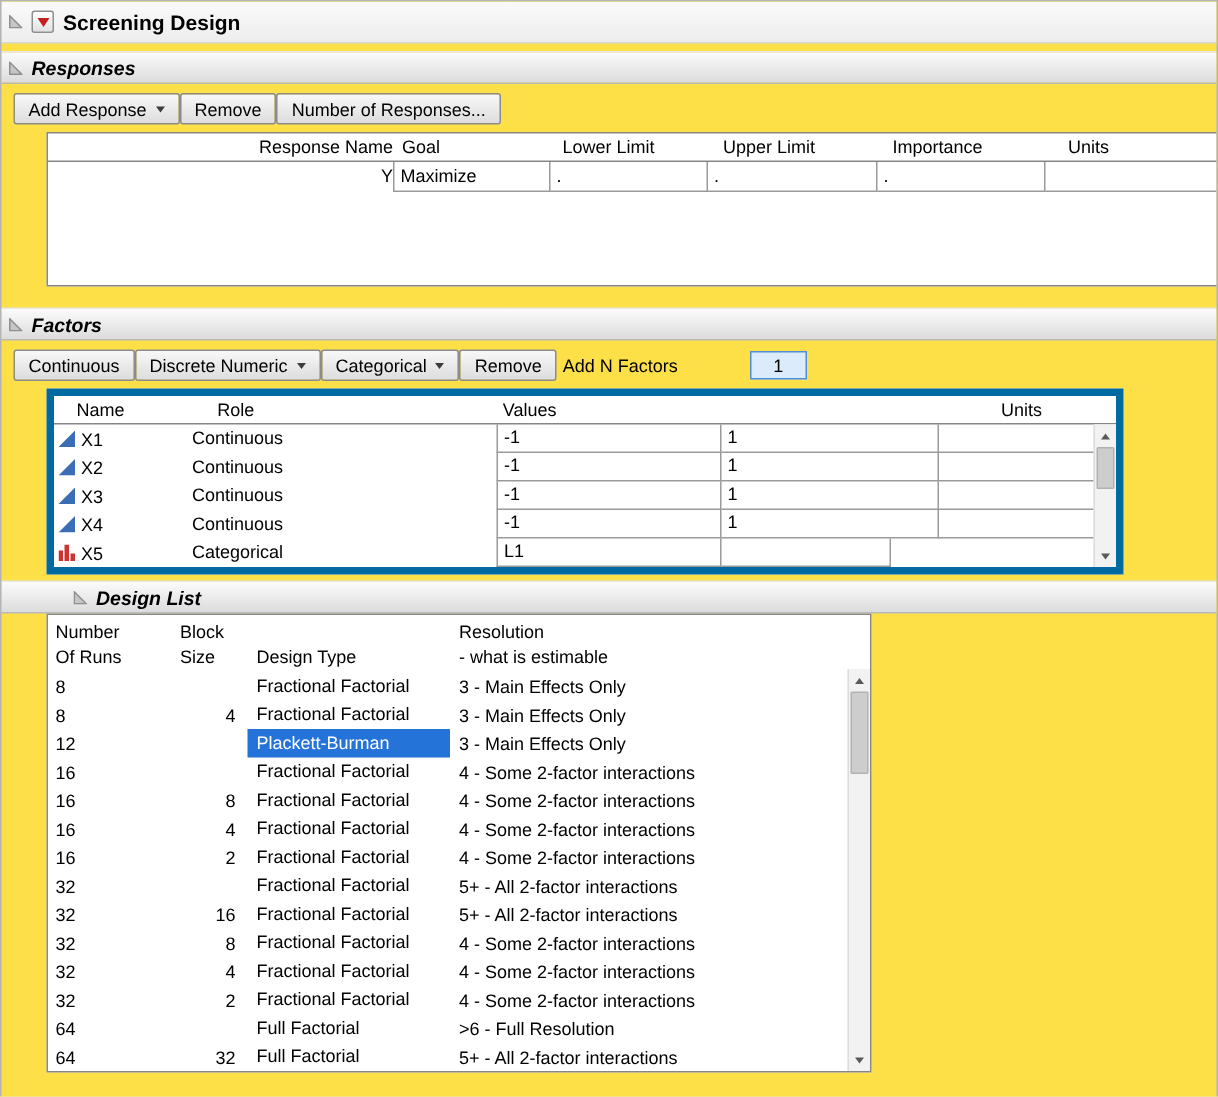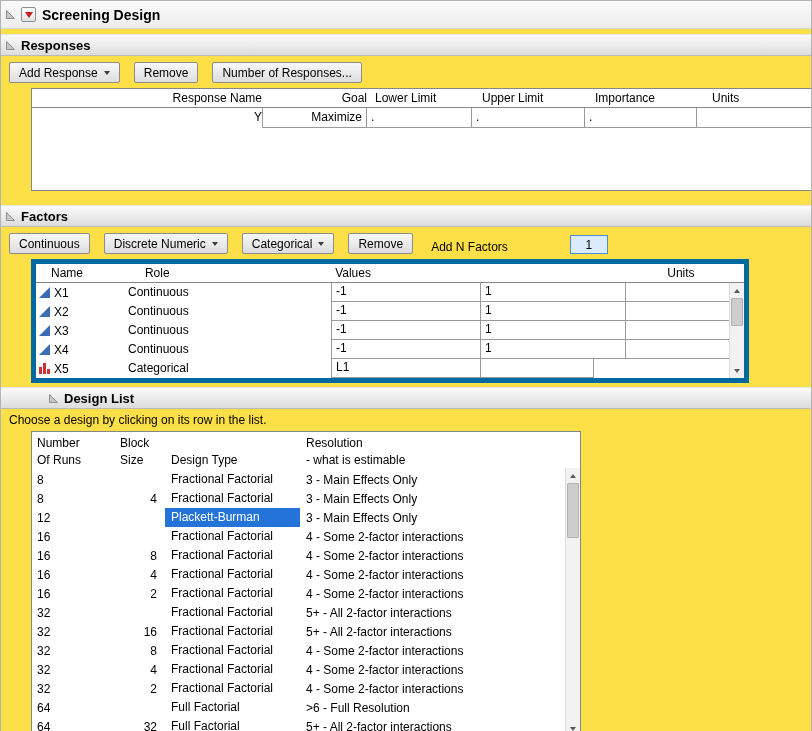--- a/index.html
+++ b/index.html
@@ -24,43 +24,43 @@
     width:15px; height:15px; flex:0 0 auto;
     background:linear-gradient(#ffffff,#e2e2e2); border:1px solid #8f8f8f; border-radius:2px;
     display:flex; align-items:center; justify-content:center;
   }
   .red-tri { width:0;height:0;border-left:4px solid transparent;border-right:4px solid transparent;border-top:6px solid #c41e1e; }
   .secbar {
     height:22px; display:flex; align-items:center; gap:6px; padding:0 5px; margin-top:0;
     background:linear-gradient(#fbfbfb,#dcdcdc);
     border-top:1px solid #e6e6e6; border-bottom:1px solid #b9b9b9;
   }
-  .sec-title { font-size:13px; font-weight:bold; }
+  .sec-title { font-size:13px; font-weight:bold;font-style:italic; }
   .disc-icon { display:inline-flex; flex:0 0 auto; }
 
   
-  .btnrow { display:flex; align-items:flex-end; gap:14px; margin:6px 0 5px 8px; height:21px; }
+  .btnrow { display:flex; align-items:center; gap:0; margin:6px 0 5px 8px; height:21px; }
   .btn {
     height:21px; padding:0 9px;
     background:linear-gradient(#f8f8f8,#dddddd);
     border:1px solid #8c8c8c; border-radius:2px;
     display:inline-flex; align-items:center; gap:6px; white-space:nowrap; cursor:default;
   }
   .dd-arrow { width:0;height:0;border-left:3px solid transparent;border-right:3px solid transparent;border-top:4px solid #3c3c3c; }
   .nfactors-label { margin-left:4px; }
   .nfactors-input {
     margin-left:48px; width:38px; height:19px; border:1px solid #4a90d9;
     background:#dcebfb; text-align:center; font:inherit; padding:0; outline:none;
   }
 
   
   .rtable { margin-left:30px; width:781px; background:#fff; border:1px solid #868686; }
   .rt-head { display:flex; height:19px; align-items:center; border-bottom:1px solid #868686; }
   .hc { white-space:nowrap; overflow:hidden; }
-  .rc1 { width:230px;text-align:right; } .rc2 { width:105px;text-align:right; } .rc3 { width:105px; }
+  .rc1 { width:230px;text-align:right; } .rc2 { width:105px; } .rc3 { width:105px; }
   .rc4 { width:113px; } .rc5 { width:112px; } .rc6 { flex:1; }
   .rt-head .rc1 { padding-left:30px; } .rt-head .rc2 { padding-left:6px; }
   .rt-head .rc3 { padding-left:8px; }  .rt-head .rc4 { padding-left:10px; }
   .rt-head .rc5 { padding-left:10px; } .rt-head .rc6 { padding-left:15px; }
   .rt-row { display:flex; height:20px; }
   .rt-row .rc1 { padding-left:4px; line-height:19px; }
   .ecell { border-right:1px solid #9a9a9a; border-bottom:1px solid #9a9a9a; padding:0 4px; line-height:18px; white-space:nowrap; overflow:hidden; }
   .ecell.first { border-left:1px solid #9a9a9a; }
   .rt-space { height:62px; }
 
@@ -295,21 +295,20 @@
 
   <div class="secbar" style="margin-top:4px;padding-left:48px;">
     <span class="disc-icon">
       <svg width="9" height="9">
           <polygon points="0.5,0.5 8.5,8.5 0.5,8.5" fill="#c6c6c6" stroke="#8f8f8f" stroke-width="1"></polygon>
         </svg>
     </span>
     <span class="sec-title">Design List</span>
   </div>
 
-  <div class="instruction">Choose a design by clicking on its row in the list.</div>
 
   <div class="dtable">
     <div class="dt-head">
       <div class="dt-hline">
         <span class="hc dcol-runs">Number</span>
         <span class="hc dcol-block">Block</span>
         <span class="hc dcol-type"></span>
         <span class="hc dcol-res">Resolution</span>
       </div>
       <div class="dt-hline">

